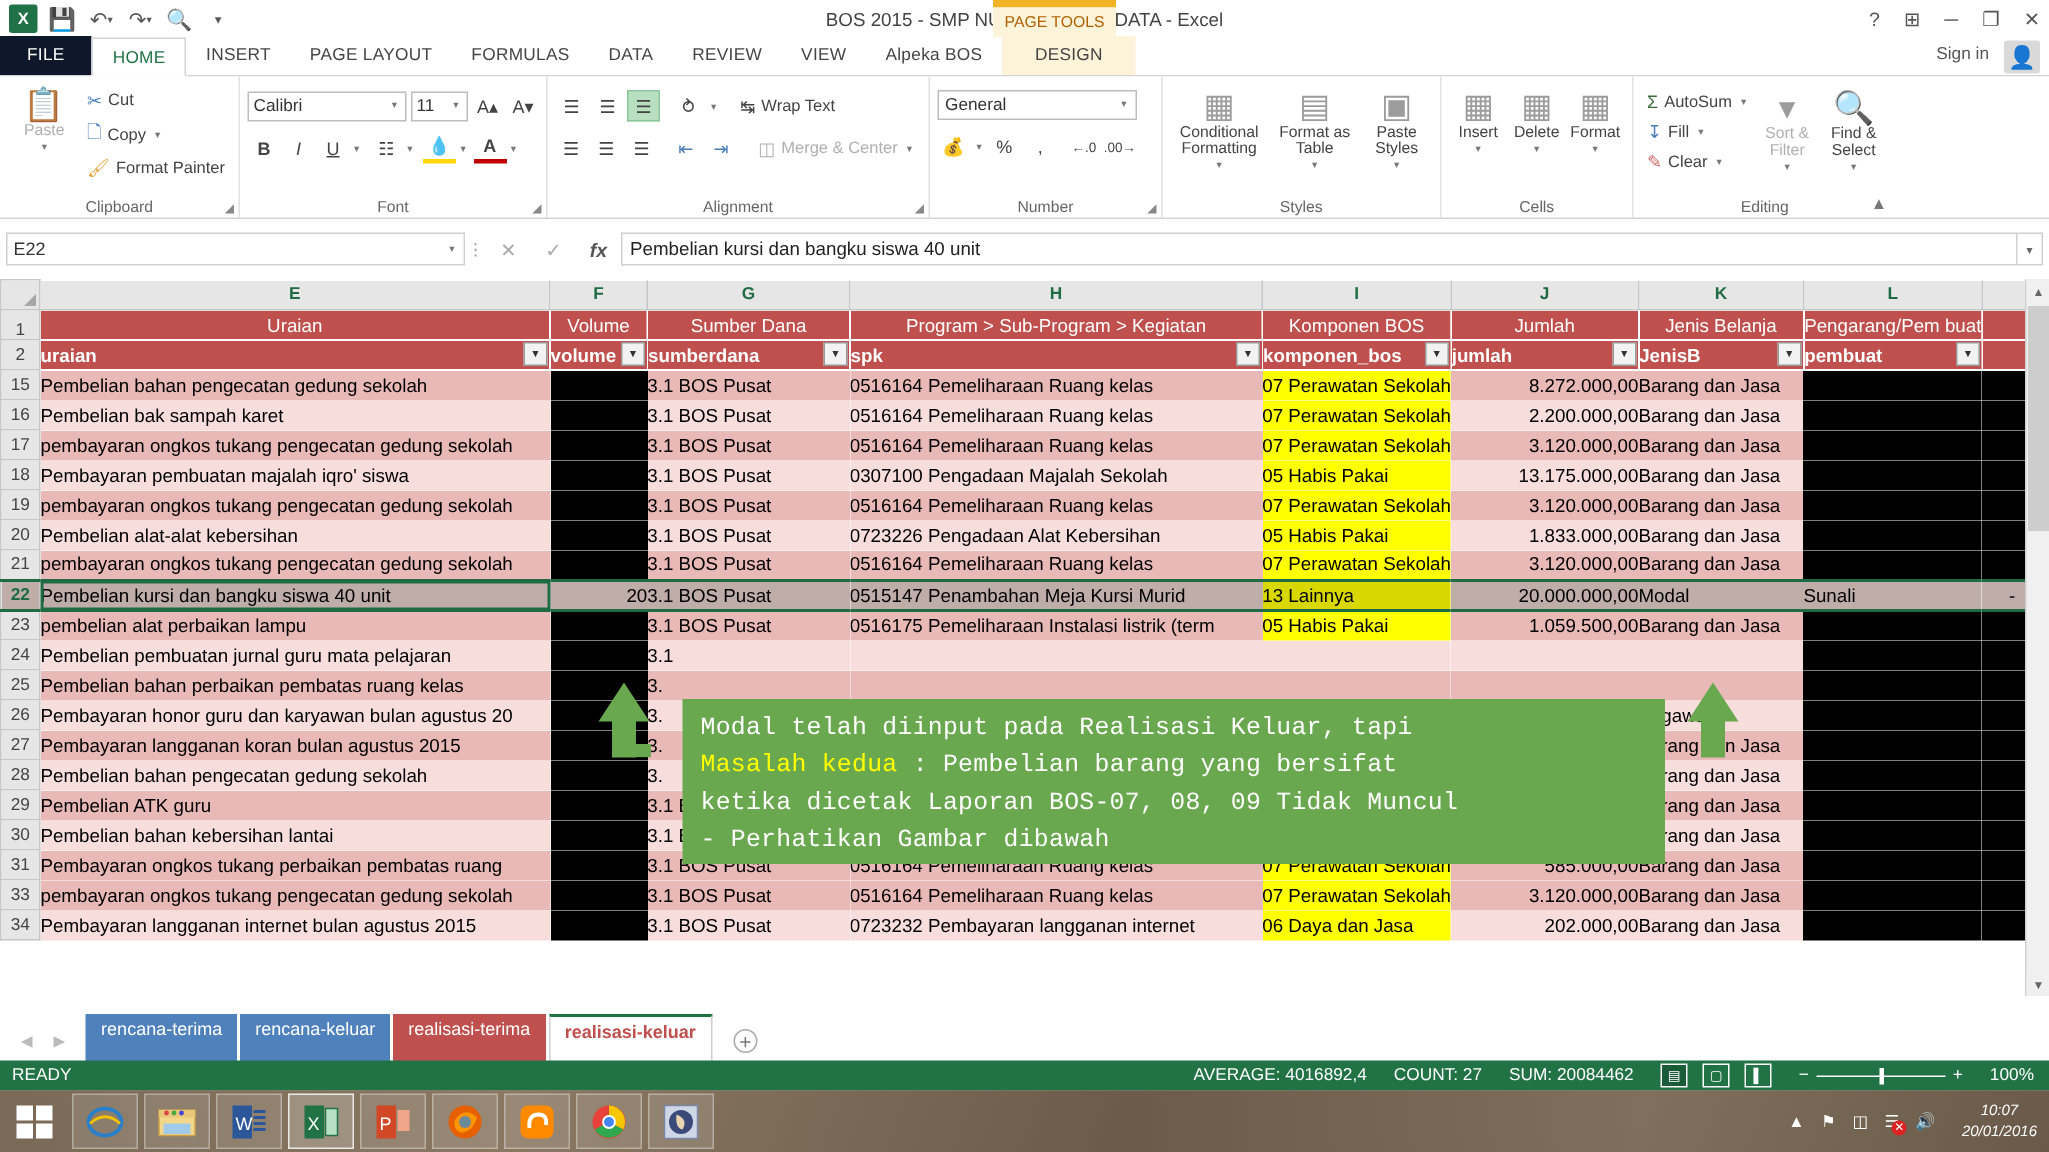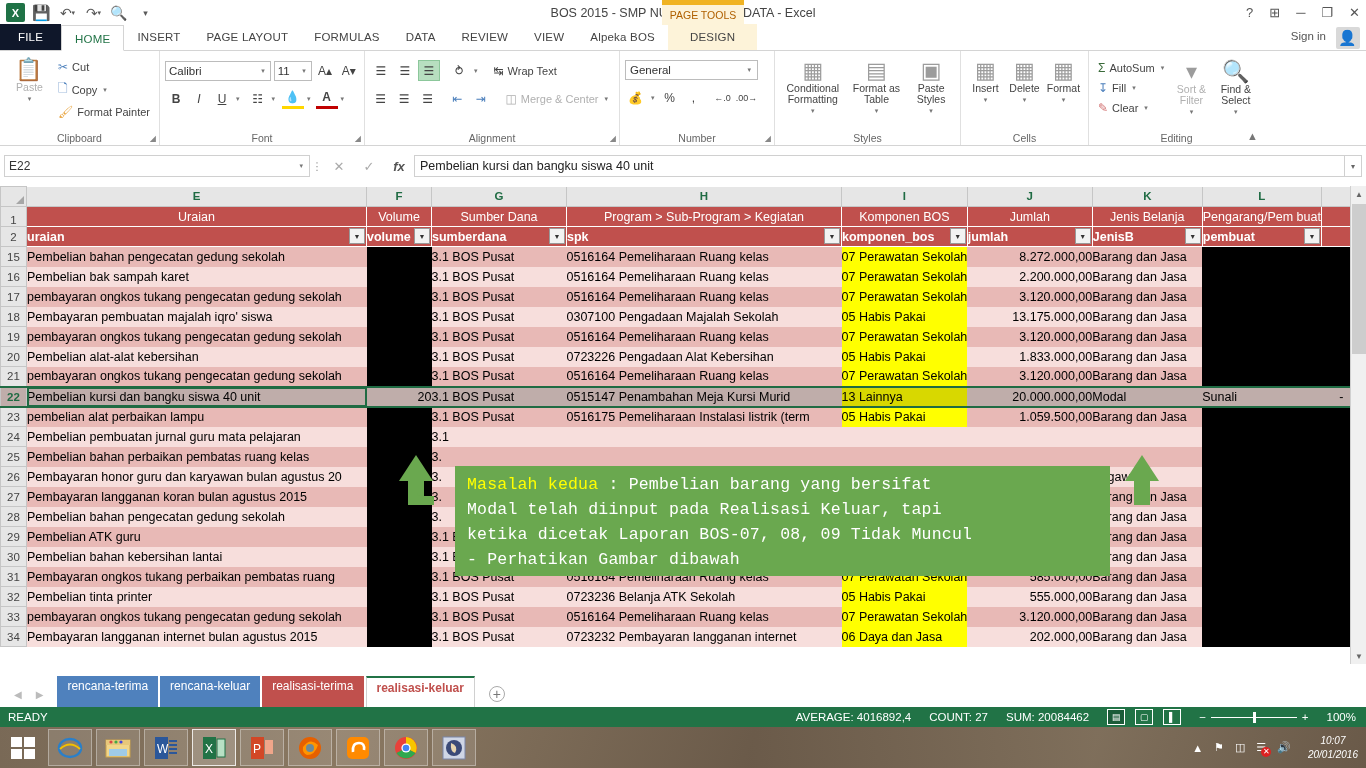--- a/index.html
+++ b/index.html
@@ -731,32 +731,20 @@
             <td class="r blk"></td>
             <td class="c band1">3.1 BOS Pusat</td>
             <td class="c band1">0516164 Pemeliharaan Ruang kelas</td>
             <td class="c yel">07 Perawatan Sekolah</td>
             <td class="r band1">585.000,00</td>
             <td class="c band1">Barang dan Jasa</td>
             <td class="c blk"></td>
             <td class="ctr blk"></td>
           </tr>
           <tr>
-            <td class="rowhead">32</td>
-            <td class="c band0">Pembelian tinta printer</td>
-            <td class="r blk"></td>
-            <td class="c band0">3.1 BOS Pusat</td>
-            <td class="c band0">0723236 Belanja ATK Sekolah</td>
-            <td class="c yel">05 Habis Pakai</td>
-            <td class="r band0">555.000,00</td>
-            <td class="c band0">Barang dan Jasa</td>
-            <td class="c blk"></td>
-            <td class="ctr blk"></td>
-          </tr>
-          <tr>
             <td class="rowhead">33</td>
             <td class="c band1">pembayaran ongkos tukang pengecatan gedung sekolah</td>
             <td class="r blk"></td>
             <td class="c band1">3.1 BOS Pusat</td>
             <td class="c band1">0516164 Pemeliharaan Ruang kelas</td>
             <td class="c yel">07 Perawatan Sekolah</td>
             <td class="r band1">3.120.000,00</td>
             <td class="c band1">Barang dan Jasa</td>
             <td class="c blk"></td>
             <td class="ctr blk"></td>
@@ -793,22 +781,22 @@
         <div class="arr-curve"></div>
       </div>
   </div>
   <div class="arrow arrow-right">
     <div class="arr-shape">
         <div class="arr-head"></div>
         <div class="arr-tail"></div>
       </div>
   </div>
   <div class="annot">
+    <div>Modal telah diinput pada Realisasi Keluar, tapi</div>
     <div><span class="hl">Masalah kedua</span><span> : Pembelian barang yang bersifat</span></div>
-    <div>Modal telah diinput pada Realisasi Keluar, tapi</div>
     <div>ketika dicetak Laporan BOS-07, 08, 09 Tidak Muncul</div>
     <div>- Perhatikan Gambar dibawah</div>
   </div>
 
   <div class="tabbar">
     <div class="navarrows">
       <span>◀</span>
       <span>▶</span>
     </div>
     <div class="stab blue">rencana-terima</div>

